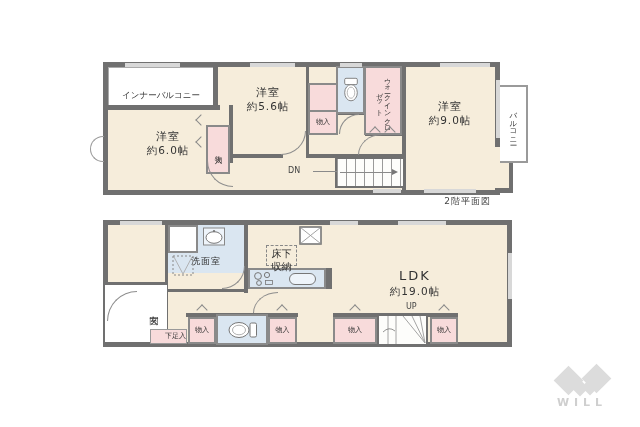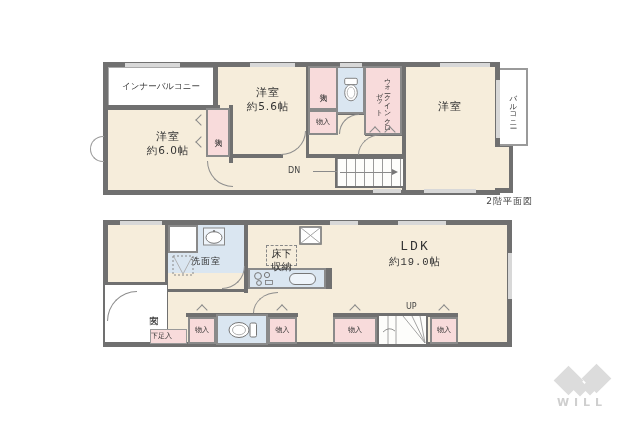--- a/index.html
+++ b/index.html
@@ -10,21 +10,21 @@
   .wall{position:absolute;background:var(--wall);}
   .win{position:absolute;background:var(--window);}
   .room-box{position:absolute;background:var(--room);}
   .closet{position:absolute;background:var(--closet);border:2px solid var(--outline);}
   .wet{position:absolute;background:var(--wet);border:2px solid var(--outline);}
   .white-room{position:absolute;background:#fff;}
   .lbl{position:absolute;text-align:center;line-height:1.3;letter-spacing:1px;color:#333;}
   .room-name{font-size:11px;}
   .room-size{font-size:10.5px;}
   .vt{writing-mode:vertical-rl;text-orientation:upright;letter-spacing:1px;}
-  .small{font-size:7.5px;letter-spacing:0;}
+  .small{font-size:7.5px;letter-spacing:0;margin-top:17px;}
   .tiny{font-size:10px;letter-spacing:0;line-height:1.25;}
   .cap{position:absolute;font-size:9px;color:#444;text-align:right;letter-spacing:1px;}
   .stairlbl{position:absolute;font-size:8px;color:#444;letter-spacing:0;}
   .arc{position:absolute;border:1px solid #8d8d8d;background:transparent;}
   .chev{position:absolute;width:8px;height:8px;border-left:1.3px solid #8a8a8a;border-top:1.3px solid #8a8a8a;}
   .chev.up{transform:rotate(45deg);}
   .chev.left{transform:rotate(-45deg);}
   .stairs{position:absolute;background:#fdfdfb;border:2px solid var(--wall);}
   .treads{background-image:repeating-linear-gradient(to right,#9a9a9a 0 1px,transparent 1px 9px);}
   .leader{position:absolute;background:#8a8a8a;}
@@ -88,41 +88,42 @@
   <div class="lbl" style="left:228px;top:86px;width:80px;">
     <div class="room-name">洋室</div>
     <div class="room-size">約5.6帖</div>
   </div>
   <div class="lbl" style="left:123px;top:130px;width:90px;">
     <div class="room-name">洋室</div>
     <div class="room-size">約6.0帖</div>
   </div>
   <div class="lbl" style="left:405px;top:100px;width:90px;">
     <div class="room-name">洋室</div>
+    <div class="room-size">約9.0帖</div>
   </div>
 
   <div class="arc" style="left:207px;top:161px;width:26px;height:26px;border:none;border-left:1px solid #8d8d8d;border-bottom:1px solid #8d8d8d;border-radius:0 0 0 100%;"></div>
   <div class="arc" style="left:281px;top:131px;width:25px;height:24px;border:none;border-right:1px solid #8d8d8d;border-bottom:1px solid #8d8d8d;border-radius:0 0 100% 0;"></div>
   <div class="arc" style="left:339px;top:114px;width:20px;height:20px;border:none;border-left:1px solid #8d8d8d;border-top:1px solid #8d8d8d;border-radius:100% 0 0 0;"></div>
   <div class="arc" style="left:358px;top:134px;width:24px;height:21px;border:none;border-left:1px solid #8d8d8d;border-top:1px solid #8d8d8d;border-radius:100% 0 0 0;"></div>
   <div class="arc" style="left:90px;top:136px;width:14px;height:26px;border:1px solid #9a9a9a;border-right:none;border-radius:13px 0 0 13px;"></div>
   <div class="chev left" style="left:197px;top:116px;"></div>
   <div class="chev left" style="left:197px;top:138px;"></div>
   <div class="chev up" style="left:371px;top:128px;"></div>
   <div class="chev up" style="left:386px;top:128px;"></div>
 
   <div class="win" style="left:125px;top:63px;width:55px;height:4px;"></div>
   <div class="win" style="left:250px;top:63px;width:45px;height:4px;"></div>
   <div class="win" style="left:340px;top:63px;width:22px;height:4px;"></div>
   <div class="win" style="left:440px;top:63px;width:50px;height:4px;"></div>
   <div class="win" style="left:496px;top:80px;width:4px;height:58px;"></div>
   <div class="win" style="left:373px;top:189px;width:28px;height:4px;"></div>
   <div class="win" style="left:424px;top:189px;width:52px;height:4px;"></div>
 
-  <div class="cap" style="left:448px;top:195px;width:85px;">2階平面図</div>
+  <div class="cap" style="left:406px;top:195px;width:85px;">2階平面図</div>
 
   <div class="room-box" style="left:103px;top:220px;width:409px;height:127px;border:5px solid var(--wall);"></div>
 
   <div class="wall" style="left:165px;top:225px;width:3px;height:64px;"></div>
   <div class="wet" style="left:168px;top:225px;width:78px;height:48px;border:none;">
     <div class="lbl" style="left:14px;top:31px;width:48px;font-size:9px;">洗面室</div>
     <svg width="22" height="19" viewBox="0 0 22 18" style="position:absolute;left:35px;top:2px;">
       <rect x="0.5" y="0.5" width="21" height="17" fill="#eef4fa" stroke="#888" stroke-width="1"></rect>
       <ellipse cx="11" cy="10" rx="8" ry="5.8" fill="#fff" stroke="#777" stroke-width="1"></ellipse>
       <circle cx="11" cy="3.6" r="1.2" fill="#777"></circle>
@@ -150,29 +151,29 @@
   <div class="wall" style="left:326px;top:268px;width:6px;height:21px;"></div>
   <div class="abs tiny" style="left:266px;top:245px;width:31px;height:21px;border:1px dashed #888;background:var(--room);text-align:center;padding-top:2px;">
     <div>床下</div>
     <div>収納</div>
   </div>
   <svg class="abs" width="23" height="19" viewBox="0 0 23 19" style="left:299px;top:226px;">
     <rect x="1" y="1" width="21" height="17" fill="#fff" stroke="#777" stroke-width="1.6"></rect>
     <path d="M1.5 1.5 L21.5 17.5 M21.5 1.5 L1.5 17.5" stroke="#9a9a9a" stroke-width="0.9"></path>
   </svg>
 
-  <div class="lbl" style="left:385px;top:239px;width:60px;font-family:Liberation Mono, monospace;">
+  <div class="lbl" style="left:385px;top:268px;width:60px;">
     <div style="font-size:13px;letter-spacing:2px;">LDK</div>
     <div class="room-size">約19.0帖</div>
   </div>
 
   <div class="white-room" style="left:105px;top:285px;width:62px;height:57px;"></div>
   <div class="lbl vt" style="left:146px;top:293px;width:13px;height:32px;font-size:9px;">玄関</div>
   <div class="arc" style="left:107px;top:291px;width:30px;height:30px;border:none;border-left:1px solid #8d8d8d;border-top:1px solid #8d8d8d;border-radius:100% 0 0 0;"></div>
-  <div class="closet lbl" style="left:150px;top:329px;width:37px;height:15px;border:1px solid #999;display:flex;align-items:center;justify-content:flex-start;font-size:7px;letter-spacing:0;">
+  <div class="closet lbl" style="left:150px;top:329px;width:37px;height:15px;border:1px solid #999;display:flex;align-items:center;justify-content:flex-end;font-size:7px;letter-spacing:0;">
     <span>下足入</span>
   </div>
 
   <div class="wall" style="left:186px;top:313px;width:112px;height:4px;"></div>
   <div class="wall" style="left:333px;top:313px;width:125px;height:4px;"></div>
   <div class="closet lbl" style="left:188px;top:317px;width:28px;height:27px;display:flex;align-items:center;justify-content:center;font-size:7px;letter-spacing:0;">
     <span>物入</span>
   </div>
   <div class="wet" style="left:216px;top:314px;width:52px;height:31px;display:flex;align-items:center;justify-content:center;">
     <svg width="32" height="20" viewBox="0 0 32 20">

